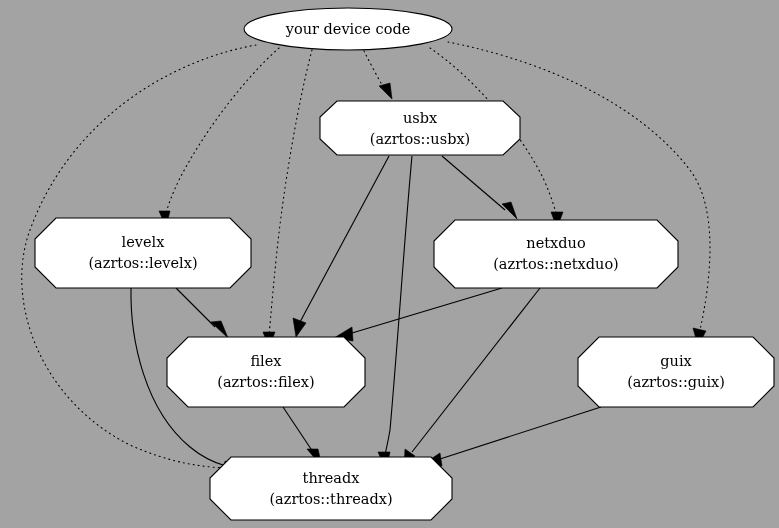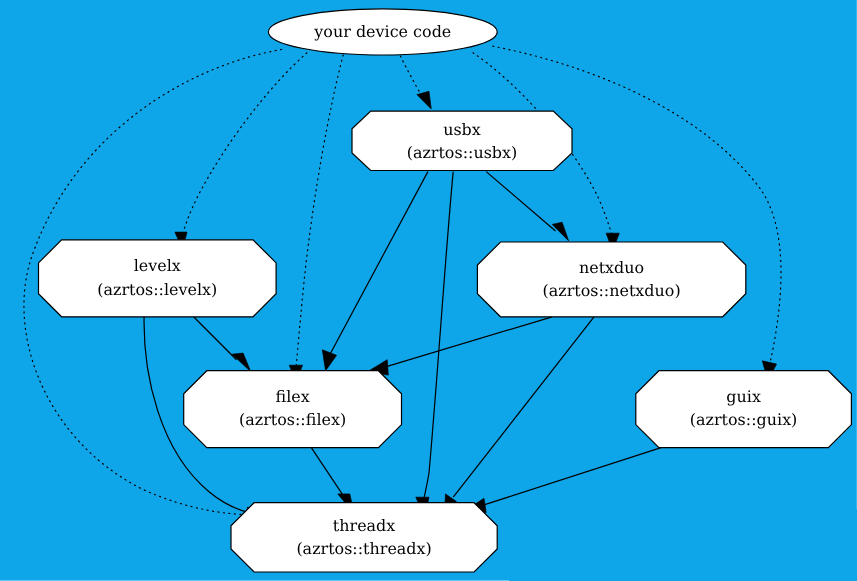--- a/index.html
+++ b/index.html
@@ -11,21 +11,21 @@
   body {
     width: 779px;
     height: 528px;
     overflow: hidden;
     font-family: "DejaVu Serif", "Liberation Serif", serif;
   }
   #graph-canvas {
     position: relative;
     width: 779px;
     height: 528px;
-    background: #0ea5e9;
+    background: #a3a3a3;
   }
   svg#graph-svg {
     position: absolute;
     top: 0;
     left: 0;
     width: 779px;
     height: 528px;
     display: block;
   }
   .node-shape {

